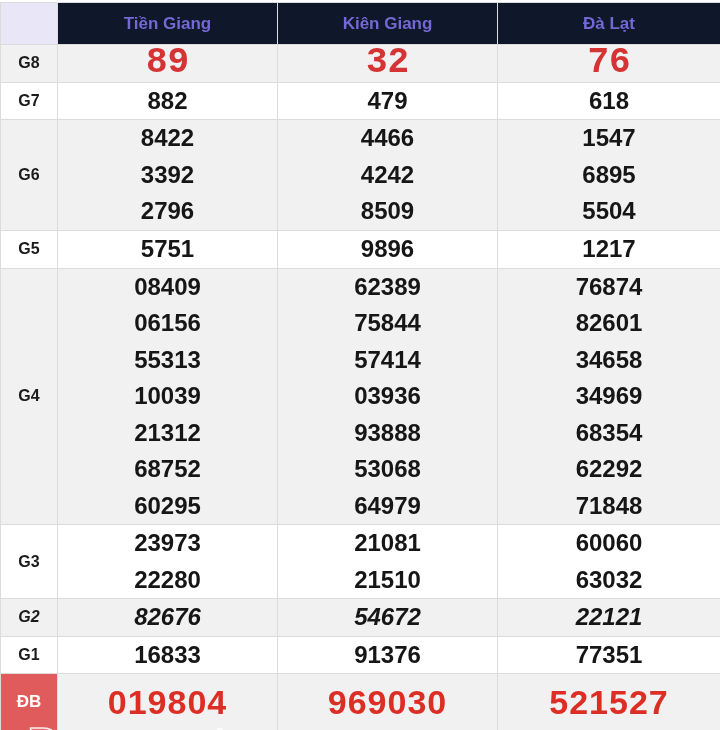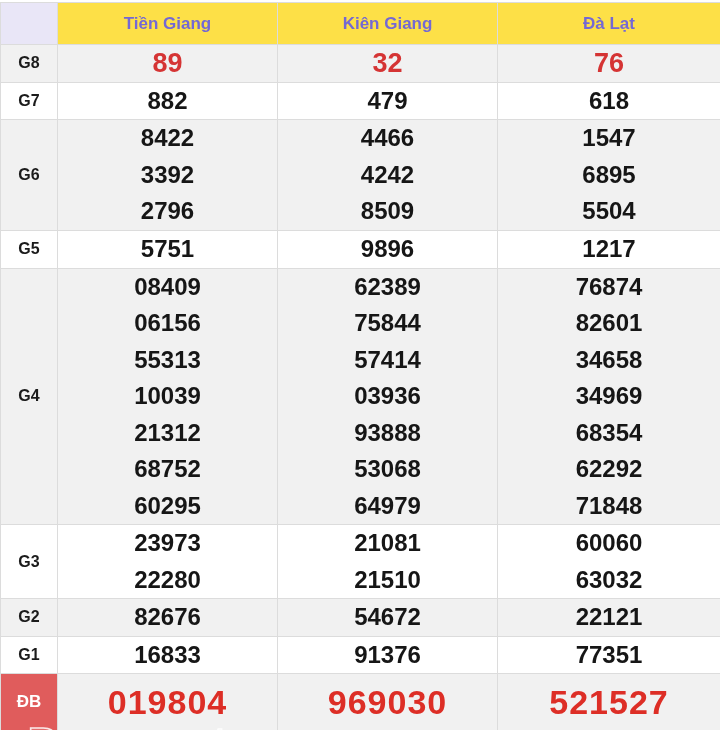--- a/index.html
+++ b/index.html
@@ -26,50 +26,50 @@
   col.c-kg  { width: 220px; }
   col.c-dl  { width: 223px; }
 
   td, th {
     border: 1px solid #dcdcdc;
     text-align: center;
     vertical-align: middle;
     padding: 0;
   }
 
-  tr.hdr     { height: 42px; background: #fde047; margin-left: 20px; }
+  tr.hdr     { height: 42px; background: #0f172a; margin-left: 20px; }
   tr.hdr th  { color: #7468d4; font-size: 17px; font-weight: bold; }
   tr.hdr th.corner { background: #e9e6f7; }
 
   tr.r-g8 { height: 36px; }
   tr.r-g7 { height: 33px; }
   tr.r-g6 { height: 111px; }
   tr.r-g5 { height: 36px; }
   tr.r-g4 { height: 256px; }
   tr.r-g3 { height: 73px; }
-  tr.r-g2 { height: 36px; }
+  tr.r-g2 { height: 36px; font-style: italic; }
   tr.r-g1 { height: 37px; }
   tr.r-db { height: 57px; }
 
   tr.gray  { background: #f1f1f1; }
   tr.white { background: #ffffff; }
 
   td.lbl {
     font-size: 16px;
     font-weight: bold;
     color: #1b1b1b;
   }
   td.val {
     font-size: 24px;
     font-weight: bold;
     color: #161616;
   }
   td.val .num { line-height: 36.5px; }
 
-  tr.r-g8 td.val { color: #d53434; font-size: 27px; }
+  tr.r-g8 td.val { color: #d53434; font-size: 36px; font-family: Liberation Mono, monospace; }
 
   tr.r-db td.val {
     color: #dd2e26;
     font-size: 34px;
     letter-spacing: 1px;
   }
   td.db-lbl {
     background: #e05c5c;
     color: #ffffff;
     font-size: 17px;

